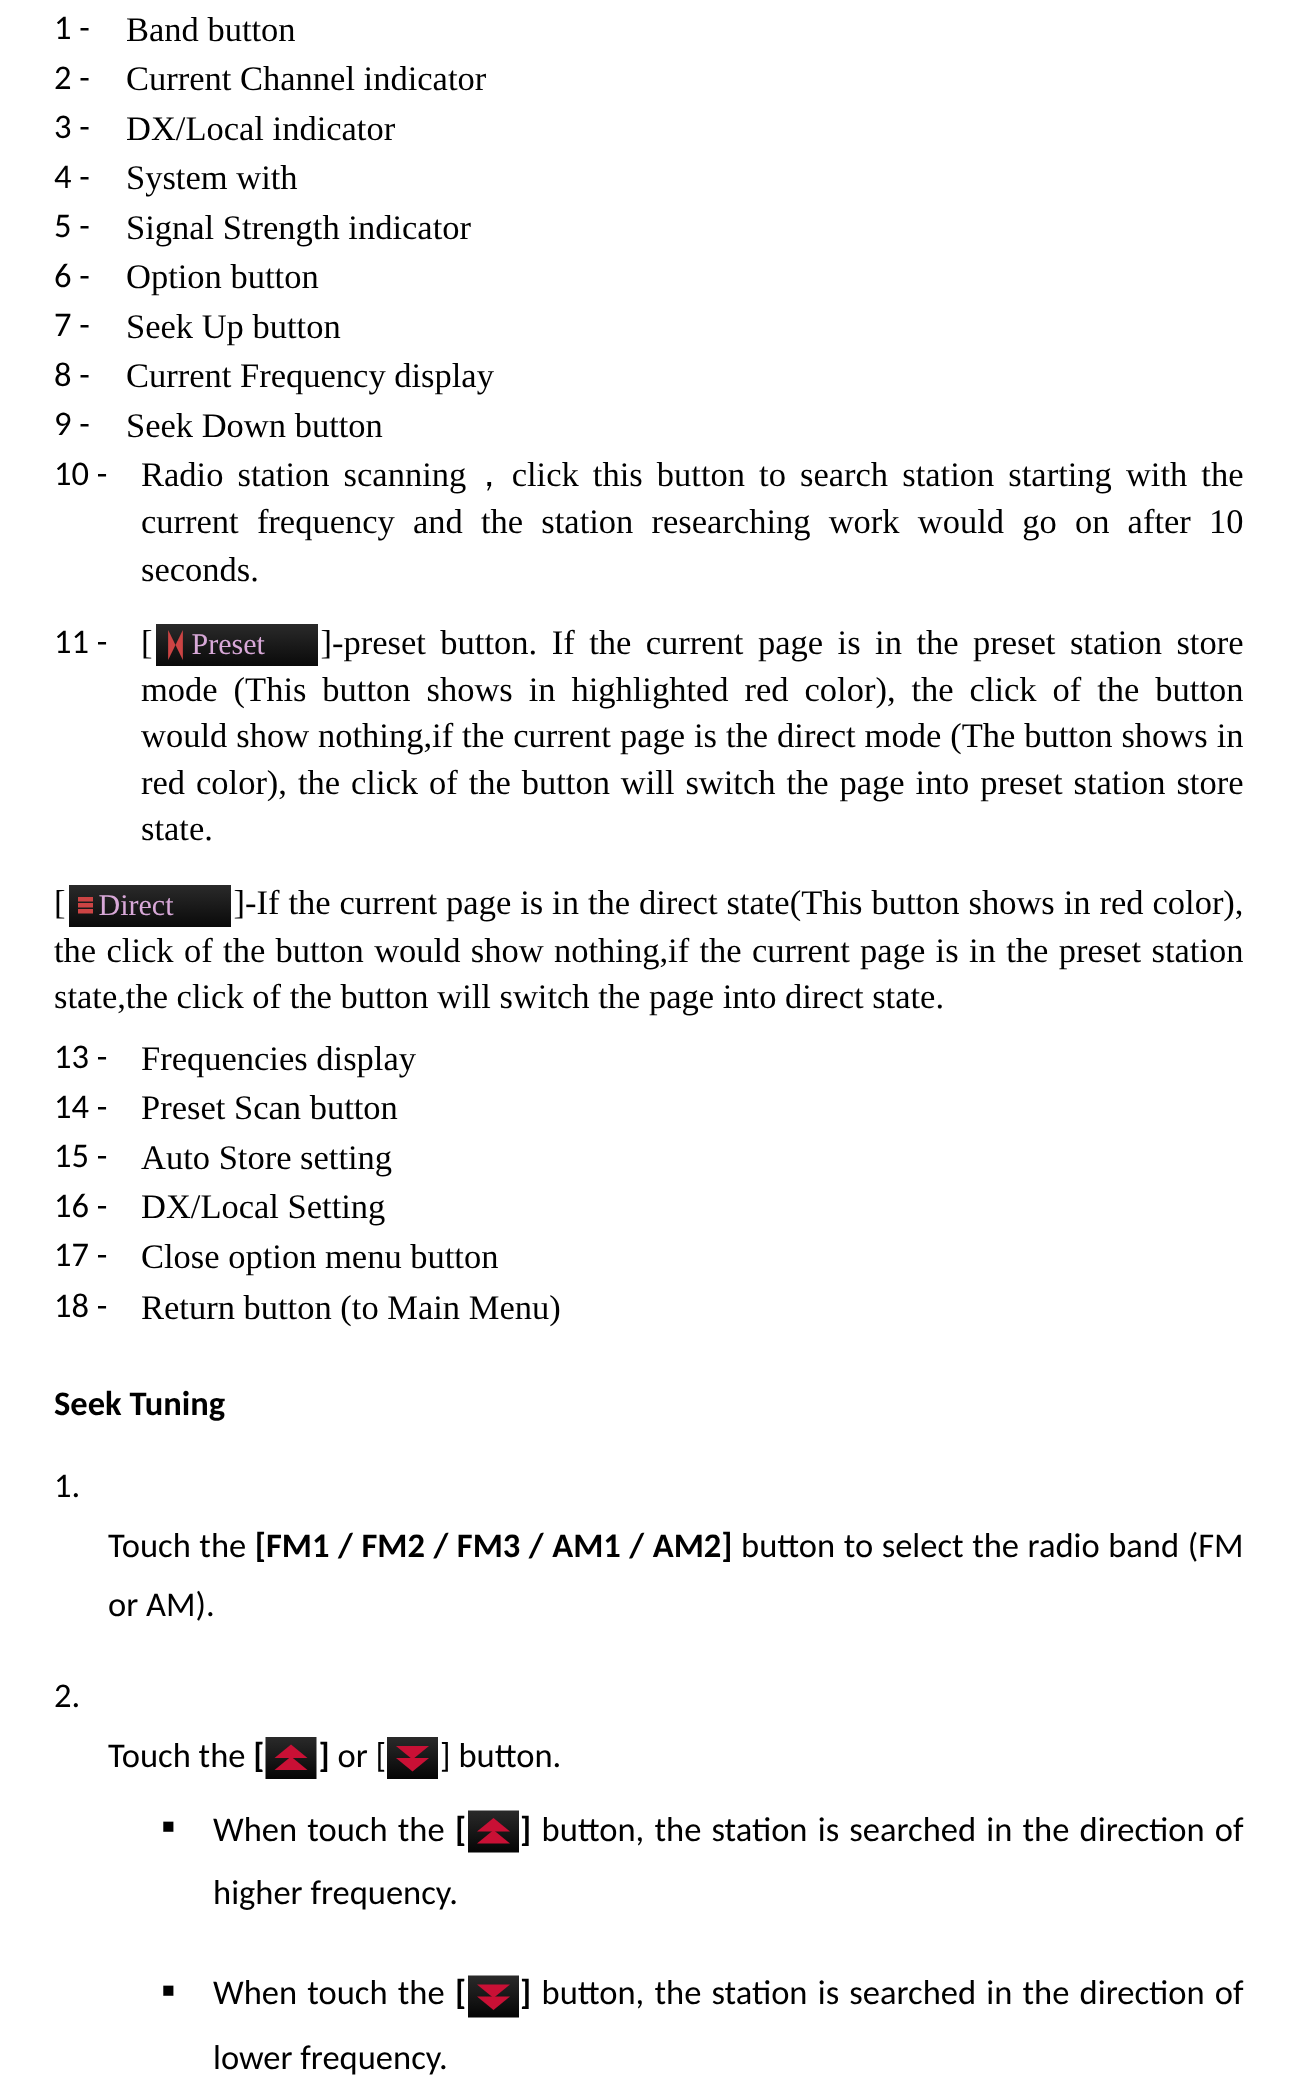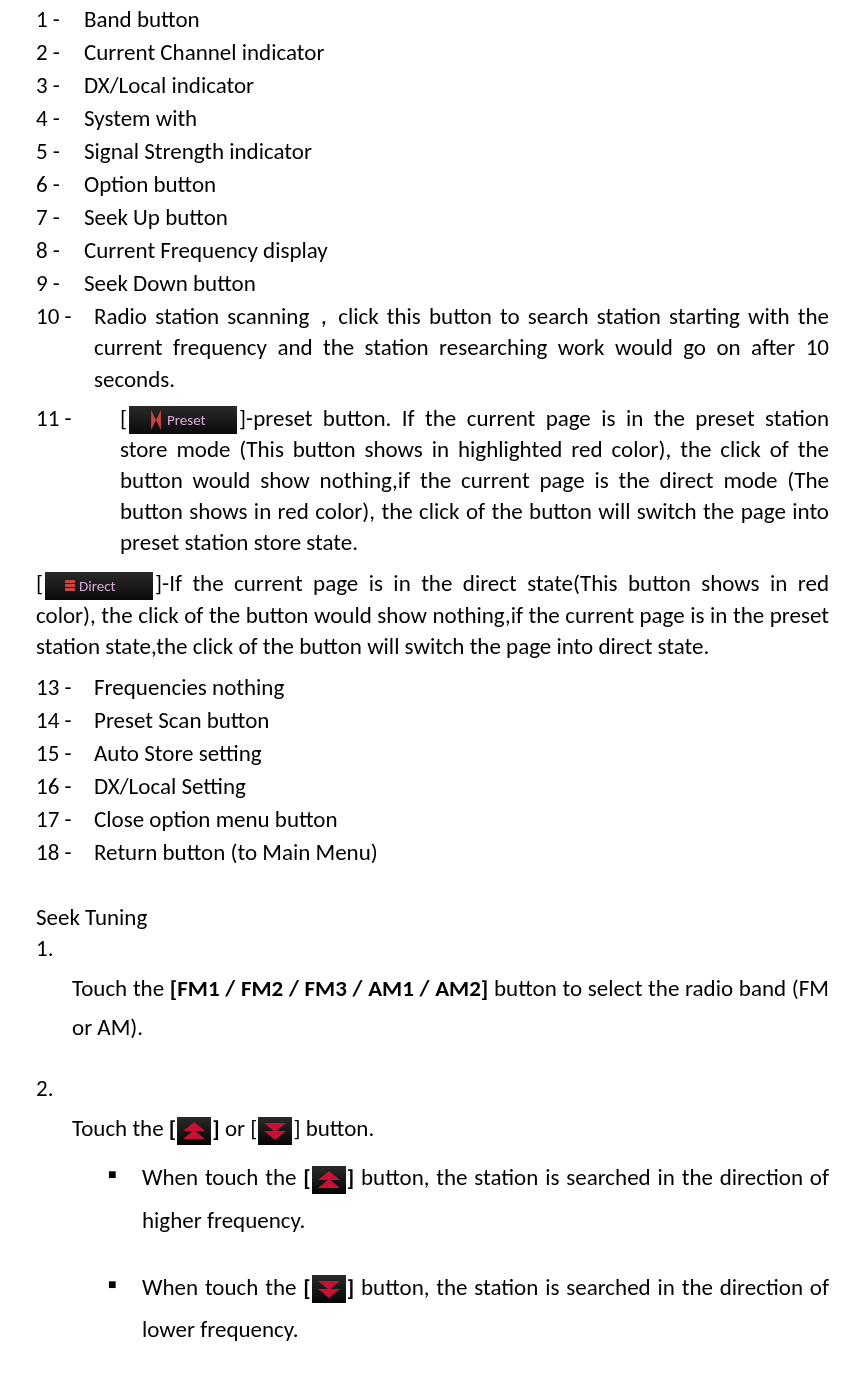--- a/index.html
+++ b/index.html
@@ -10,29 +10,29 @@
       font-family: Calibri, Arial, sans-serif;
       font-size: 23px;
       color: #000;
       padding: 4px 36px 36px 36px;
       line-height: 1.35;
     }
     .numbered-list { margin-left: 0; }
     .list-item { display: flex; margin-bottom: 2px; }
     .list-num { flex: 0 0 48px; white-space: nowrap; }
     .list-num-wide { flex: 0 0 58px; white-space: nowrap; }
-    .list-content { flex: 1; text-align: justify; }
+    .list-content { flex: 1; text-align: justify; font-family: Liberation Serif, serif; }
     .preset-badge, .direct-badge {
       display: inline-flex;
       align-items: center;
       width: 108px; height: 28px;
       background: linear-gradient(to bottom, #2a2a2a 0%, #0a0a0a 100%);
       vertical-align: middle;
-      padding-left: 20px;
-      font-size: 15px;
+      padding-left: 6px;
+      font-size: 20px;
       font-weight: normal;
       color: #d8a8d8;
       position: relative;
       margin: 0 2px;
     }
     .preset-badge::before {
       content: "";
       display: inline-block;
       width: 0; height: 0;
       border-left: 7px solid #c44;
@@ -48,22 +48,22 @@
       width: 10px; height: 12px;
       background:
         linear-gradient(#c44,#c44),
         linear-gradient(#c44,#c44),
         linear-gradient(#c44,#c44);
       background-size: 10px 3px, 10px 3px, 10px 3px;
       background-position: 0 0, 0 4px, 0 8px;
       background-repeat: no-repeat;
       margin-right: 4px;
     }
-    .item-with-badge { margin-top: 8px; margin-bottom: 10px; gap: 26px; }
-    .heading { font-weight: normal; margin-top: 34px; }
+    .item-with-badge { margin-top: 18px; margin-bottom: 10px; }
+    .heading { font-weight: bold; margin-top: 34px; margin-bottom: 24px; }
     .ordered-section { margin-left: 0; }
     .ordered-item { display: flex; margin-bottom: 26px; }
     .ordered-num { flex: 0 0 36px; }
     .ordered-content { flex: 1; text-align: justify; line-height: 1.7; margin-top: 36px; }
     .bold { font-weight: bold; }
     .chevron-btn {
       display: inline-flex;
       align-items: center; justify-content: center;
       width: 34px; height: 28px;
       background: linear-gradient(to bottom, #2a2a2a 0%, #050505 100%);
@@ -141,21 +141,21 @@
   </div>
 
   <div class="list-item item-with-badge">
     <span class="list-content"><span>[</span><span class="direct-badge">
           <span>Direct</span>
         </span><span>]-If the current page is in the direct state(This button shows in red color), the click of the button would show nothing,if the current page is in the preset station state,the click of the button will switch the page into direct state.</span></span>
   </div>
 
   <div class="list-item">
       <span class="list-num-wide">13 -</span>
-      <span class="list-content">Frequencies nothing</span>
+      <span class="list-content">Frequencies display</span>
     </div>
   <div class="list-item">
       <span class="list-num-wide">14 -</span>
       <span class="list-content">Preset Scan button</span>
     </div>
   <div class="list-item">
       <span class="list-num-wide">15 -</span>
       <span class="list-content">Auto Store setting</span>
     </div>
   <div class="list-item">

